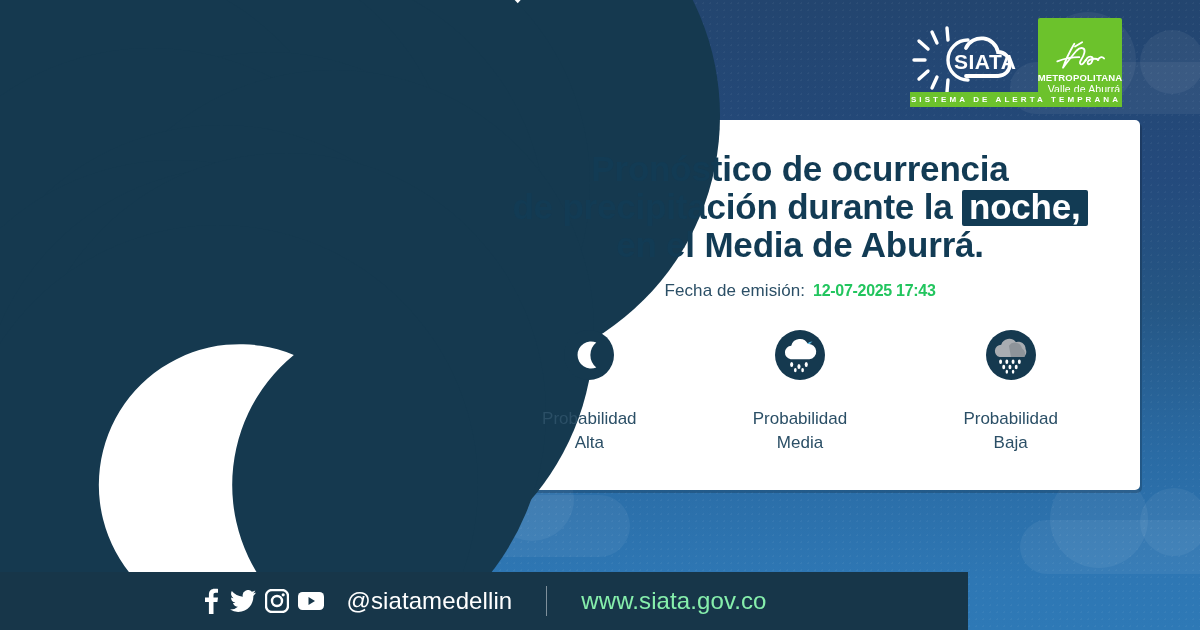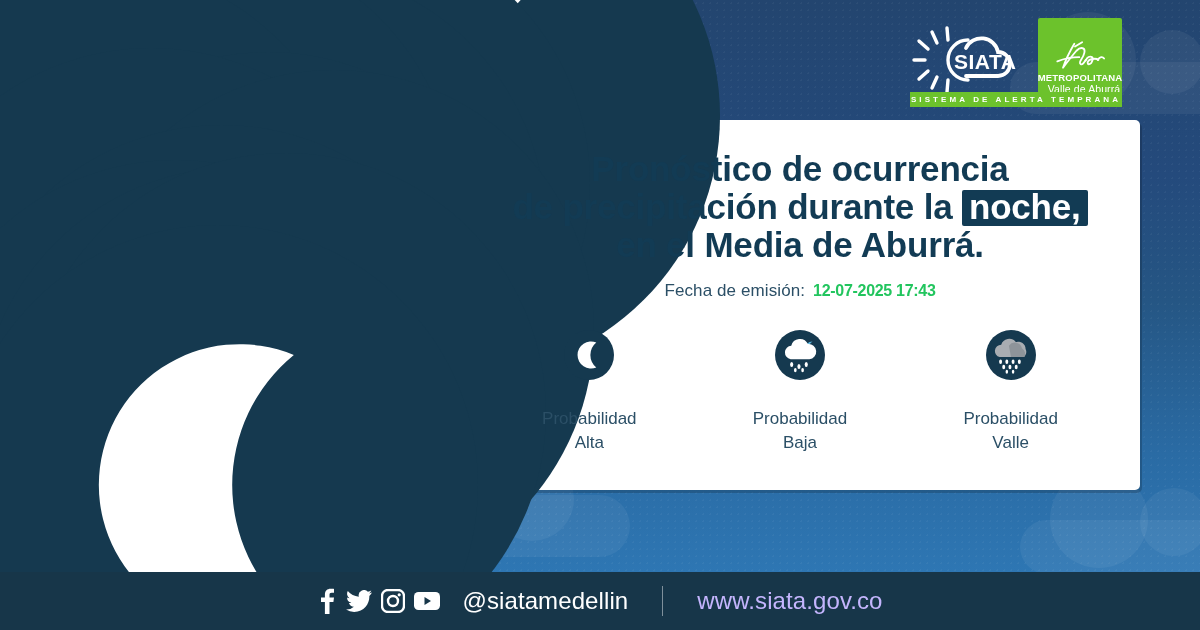--- a/index.html
+++ b/index.html
@@ -105,28 +105,28 @@
     position:absolute;right:78px;top:92px;width:212px;height:15px;
     background:#6cc22c;display:flex;align-items:center;justify-content:center;
   }
   .tagline span{
     color:#ffffff;font-size:8px;font-weight:bold;letter-spacing:3.1px;
     white-space:nowrap;
   }
 
   
   .footer{
-    position:absolute;left:0;bottom:0;width:1200px;height:58px;
+    position:absolute;left:0;bottom:0;width:968px;height:58px;
     background:#173649;display:flex;align-items:center;justify-content:center;gap:22px;
   }
   .social{display:flex;align-items:center;gap:9px;}
   .social svg{display:block;}
   .handle{color:#fff;font-size:24px;letter-spacing:.1px;}
   .divider{width:1px;height:30px;background:rgba(255,255,255,.45);margin:0 12px;}
-  .site{color:#c4b5fd;font-size:24px;letter-spacing:.1px;}
+  .site{color:#86efac;font-size:24px;letter-spacing:.1px;}
 </style>
 </head>
 <body>
 
 <div class="stage">
 
   <div class="sky"></div>
   <div class="sky-dots"></div>
   <div class="bg-cloud c1"></div>
   <div class="bg-cloud c2"></div>
@@ -340,21 +340,21 @@
         <g fill="#ffffff">
           <ellipse cx="16" cy="33" rx="1.5" ry="2.4"></ellipse>
           <ellipse cx="23" cy="35" rx="1.5" ry="2.4"></ellipse>
           <ellipse cx="30" cy="33" rx="1.5" ry="2.4"></ellipse>
           <ellipse cx="19.5" cy="38.5" rx="1.3" ry="2.1"></ellipse>
           <ellipse cx="26.5" cy="38.5" rx="1.3" ry="2.1"></ellipse>
         </g>
       </svg>
       <div class="leg-label">
         <div>Probabilidad</div>
-        <div>Baja</div>
+        <div>Media</div>
       </div>
     </div>
 
     <div class="leg-item">
       <svg class="leg-icon" viewBox="0 0 48 48">
         <circle cx="24" cy="24" r="24" fill="#15394f"></circle>
         <path d="M13 26 a6 6 0 0 1 1.6 -11.8 a8 8 0 0 1 14 -2.6 a7 7 0 0 1 9.4 6.6 a6 6 0 0 1 -2 7.8 Z" fill="#a9adb2"></path>
         <path d="M22 15 a7 7 0 0 1 12.5 2.5 a6.6 6.6 0 0 1 2.4 8.5 L24 26 Z" fill="#8e949a"></path>
         <g fill="#ffffff">
           <ellipse cx="14" cy="30.5" rx="1.4" ry="2.2"></ellipse>
@@ -363,21 +363,21 @@
           <ellipse cx="32" cy="30.5" rx="1.4" ry="2.2"></ellipse>
           <ellipse cx="17" cy="35.5" rx="1.4" ry="2.2"></ellipse>
           <ellipse cx="23" cy="35.5" rx="1.4" ry="2.2"></ellipse>
           <ellipse cx="29" cy="35.5" rx="1.4" ry="2.2"></ellipse>
           <ellipse cx="20" cy="40" rx="1.2" ry="1.9"></ellipse>
           <ellipse cx="26" cy="40" rx="1.2" ry="1.9"></ellipse>
         </g>
       </svg>
       <div class="leg-label">
         <div>Probabilidad</div>
-        <div>Valle</div>
+        <div>Baja</div>
       </div>
     </div>
   </div>
 
   <div class="footer">
     <div class="social">
       <svg width="20" height="26" viewBox="0 0 20 26">
         <path d="M12.5 26 V14 H16.4 L17 9.6 H12.5 V7 c0 -1.3 .4 -2.2 2.3 -2.2 H17 V.9 C16.6 .85 15.2 .75 13.6 .75
                  c -3.4 0 -5.7 2.05 -5.7 5.8 V9.6 H4 V14 h3.9 V26 Z" fill="#ffffff"></path>
       </svg>

